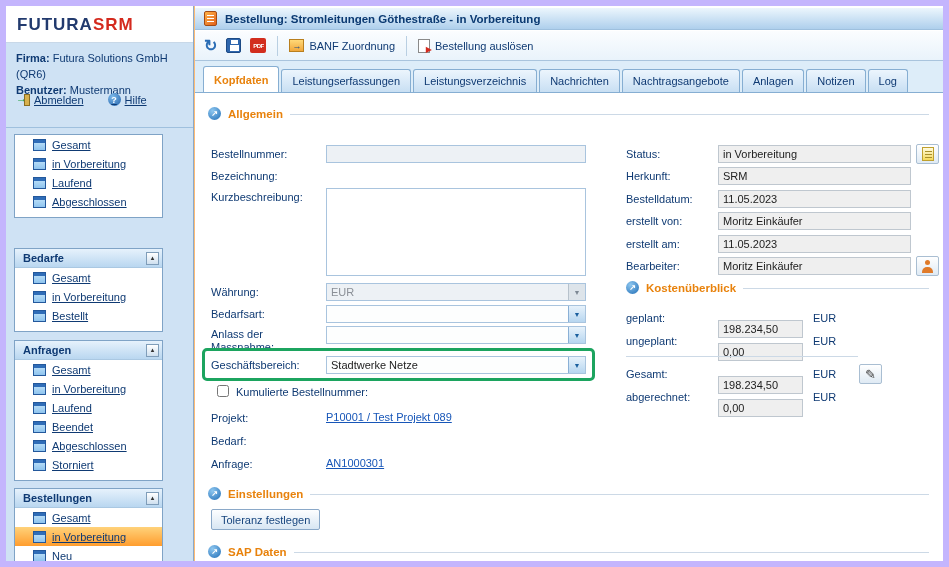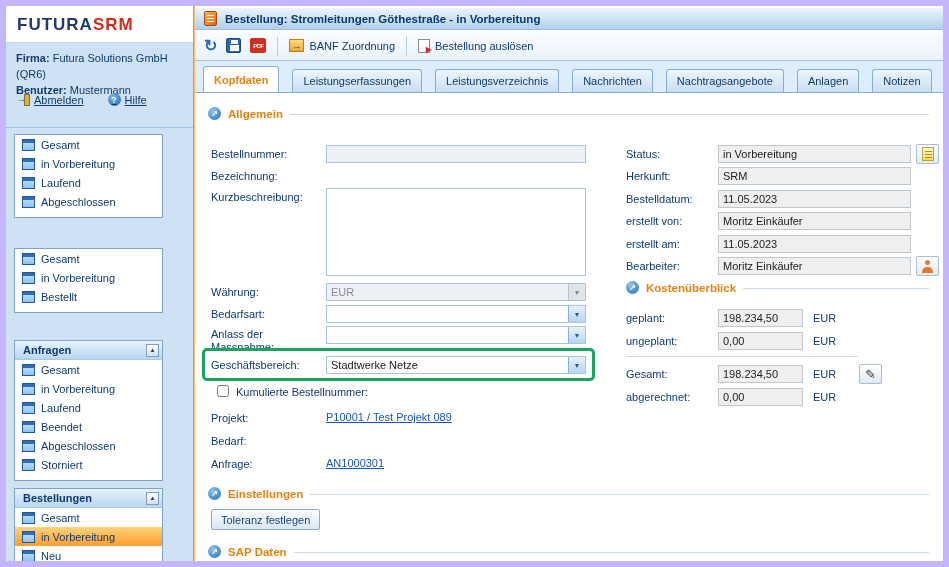--- a/index.html
+++ b/index.html
@@ -14,21 +14,21 @@
   .firm-info { position: absolute; top: 44px; left: 10px; color: #0f3a73; font-size: 11px; line-height: 16px; }
   .firm-info b { font-weight: bold; }
   .session-links { position: absolute; top: 87px; left: 10px; display: flex; gap: 24px; }
   .s-link { color: #0f3a73; font-size: 11px; text-decoration: underline; display: flex; align-items: center; gap: 4px; cursor: pointer; }
   .sb-divider { position: absolute; top: 121px; left: 0; width: 100%; border-top: 1px solid #9fc0de; }
 
   .navbox { position: absolute; left: 8px; width: 149px; background: #fff; border: 1px solid #7fa3c6; padding-bottom: 6px; }
   .navbox-header { height: 19px; background: linear-gradient(#e6f2fc, #b9d7f0); border-bottom: 1px solid #aac8e2; display: flex; align-items: center; justify-content: space-between; padding: 0 3px 0 8px; }
   .navbox-title { font-size: 11px; font-weight: bold; color: #0f3a73; }
   .collapse-btn { width: 13px; height: 13px; background: linear-gradient(#ffffff, #cfe0ef); border: 1px solid #7f9db9; font-size: 7px; color: #333; display: flex; align-items: center; justify-content: center; cursor: pointer; }
-  .nav-item { height: 19px; display: flex; align-items: center; gap: 6px; padding-left: 7px; font-size: 11px; color: #0f3a73; cursor: pointer; }
+  .nav-item { height: 19px; display: flex; align-items: center; gap: 6px; padding-left: 18px; font-size: 11px; color: #0f3a73; cursor: pointer; text-decoration: underline; }
   .nav-item.selected { background: linear-gradient(#ffd27a, #ff9d2e); }
   .doc-icon { width: 13px; height: 12px; border: 1px solid #23589c; background: linear-gradient(#c4e5fb, #8fc4ee); position: relative; flex: 0 0 auto; }
   .doc-icon::before { content: ""; position: absolute; top: 0; left: 0; right: 0; height: 3px; background: #2f6db8; }
   .header-strip { position: absolute; left: 8px; width: 149px; height: 10px; background: linear-gradient(#e6f2fc, #b9d7f0); border: 1px solid #7fa3c6; }
 
   
   .logout-ic { width: 14px; height: 12px; position: relative; }
   .logout-ic .door { position: absolute; right: 0; top: 0; width: 6px; height: 12px; background: #d8b14e; border: 1px solid #8a6d22; }
   .logout-ic .arr { position: absolute; left: 0; top: -2px; color: #1f9e3c; font-size: 11px; font-weight: bold; }
   .help-ic { width: 13px; height: 13px; border-radius: 50%; background: radial-gradient(circle at 35% 30%, #7db9ea, #1f5fa8); color: #fff; font-size: 9px; font-weight: bold; display: flex; align-items: center; justify-content: center; }
@@ -45,36 +45,36 @@
   .tool-btn { display: flex; align-items: center; gap: 5px; font-size: 11px; color: #0f3a73; cursor: pointer; }
   .refresh-glyph { color: #2a6db5; font-size: 16px; font-weight: bold; line-height: 16px; cursor: pointer; }
   .floppy-ic { width: 15px; height: 15px; background: #2e66ad; border: 1px solid #1c4a85; border-radius: 2px; position: relative; cursor: pointer; }
   .floppy-ic::before { content: ""; position: absolute; top: 1px; left: 4px; width: 7px; height: 4px; background: #fff; }
   .floppy-ic::after { content: ""; position: absolute; bottom: 1px; left: 3px; width: 9px; height: 6px; background: #fff; }
   .pdf-ic { width: 16px; height: 15px; background: #d22d1e; border-radius: 2px; color: #fff; font-size: 6px; font-weight: bold; display: flex; align-items: center; justify-content: center; letter-spacing: -0.5px; cursor: pointer; }
   .banf-ic { width: 15px; height: 13px; background: linear-gradient(#ffd978, #f0a73c); border: 1px solid #b97f1e; display: flex; align-items: center; justify-content: center; font-size: 9px; font-weight: bold; color: #1c4a85; line-height: 10px; }
   .send-ic { width: 12px; height: 14px; background: #fff; border: 1px solid #8a8a8a; position: relative; }
   .send-ic .arr { position: absolute; right: -3px; bottom: -2px; color: #d42a1e; font-size: 8px; line-height: 8px; }
 
-  .tabbar { position: absolute; top: 55px; left: 0; right: 0; height: 32px; background: #ddedf9; display: flex; align-items: flex-end; gap: 13px; padding-left: 8px; border-bottom: 1px solid #86aed2; }
+  .tabbar { position: absolute; top: 55px; left: 0; right: 0; height: 32px; background: #ddedf9; display: flex; align-items: flex-end; gap: 2px; padding-left: 8px; border-bottom: 1px solid #86aed2; }
   .tab { height: 23px; padding: 0 10px; display: flex; align-items: center; font-size: 11px; color: #0f3a73; background: linear-gradient(#ecf5fd, #c8dff3); border: 1px solid #86aed2; border-bottom: none; border-radius: 3px 3px 0 0; white-space: nowrap; cursor: pointer; }
   .tab.active { background: #ffffff; color: #e8820c; font-weight: bold; height: 26px; position: relative; z-index: 2; }
 
   .content { position: absolute; top: 87px; left: 0; right: 0; bottom: 0; background: #fff; }
 
   .section-header { position: absolute; display: flex; align-items: center; gap: 7px; }
   .section-title { font-size: 11.5px; font-weight: bold; color: #e8820c; white-space: nowrap; text-align: center; }
   .section-line { flex: 1; border-top: 1px solid #ccd9e6; margin-top: 1px; }
   .sphere-icon { width: 13px; height: 13px; border-radius: 50%; background: radial-gradient(circle at 35% 30%, #8ec7f0, #1f6cb5); color: #fff; font-size: 8px; font-weight: bold; display: flex; align-items: center; justify-content: center; flex: 0 0 auto; }
 
   .f-label { position: absolute; font-size: 11px; color: #0f3a73; line-height: 13px; }
   .inp { position: absolute; height: 18px; border: 1px solid #a9c4de; background: #fff; font-family: "Liberation Sans", sans-serif; font-size: 11px; color: #222; padding: 0 4px; }
   .inp.gray { background: #edf1f5; color: #666; }
   .inp.ro { background: #efefef; border-color: #bfc7cf; color: #222; }
-  .inp.num { width: 85px; }
+  .inp.num { width: 85px; margin-top: 11px; }
   textarea.ta { position: absolute; border: 1px solid #a9c4de; background: #fff; resize: none; font-family: "Liberation Sans", sans-serif; font-size: 11px; padding: 2px 4px; }
   .sel { position: absolute; height: 18px; border: 1px solid #a9c4de; background: #fdfefe; display: flex; cursor: pointer; }
   .sel-text { flex: 1; font-size: 11px; color: #222; padding: 2px 4px; overflow: hidden; white-space: nowrap; }
   .sel-arrow { width: 17px; background: linear-gradient(#e7f2fb, #b7d6f0); border-left: 1px solid #8ab0d6; display: flex; align-items: center; justify-content: center; font-size: 7px; color: #1a5f9e; }
   .sel.disabled { background: #edf1f5; cursor: default; }
   .sel.disabled .sel-text { color: #8a8f96; }
   .sel.disabled .sel-arrow { background: #dde4ea; color: #7d8894; border-left-color: #b7c2cc; }
 
   .green-box { position: absolute; border: 3px solid #1ca45f; border-radius: 5px; pointer-events: none; }
 
@@ -134,20 +134,24 @@
           <span class="doc-icon"></span>
           <span>Laufend</span>
         </div>
       <div class="nav-item">
           <span class="doc-icon"></span>
           <span>Abgeschlossen</span>
         </div>
     </div>
 
     <div class="navbox" style="top:242px">
+      <div class="navbox-header">
+        <span class="navbox-title">Bedarfe</span>
+        <span class="collapse-btn">▴</span>
+      </div>
       <div class="nav-item">
           <span class="doc-icon"></span>
           <span>Gesamt</span>
         </div>
       <div class="nav-item">
           <span class="doc-icon"></span>
           <span>in Vorbereitung</span>
         </div>
       <div class="nav-item">
           <span class="doc-icon"></span>

